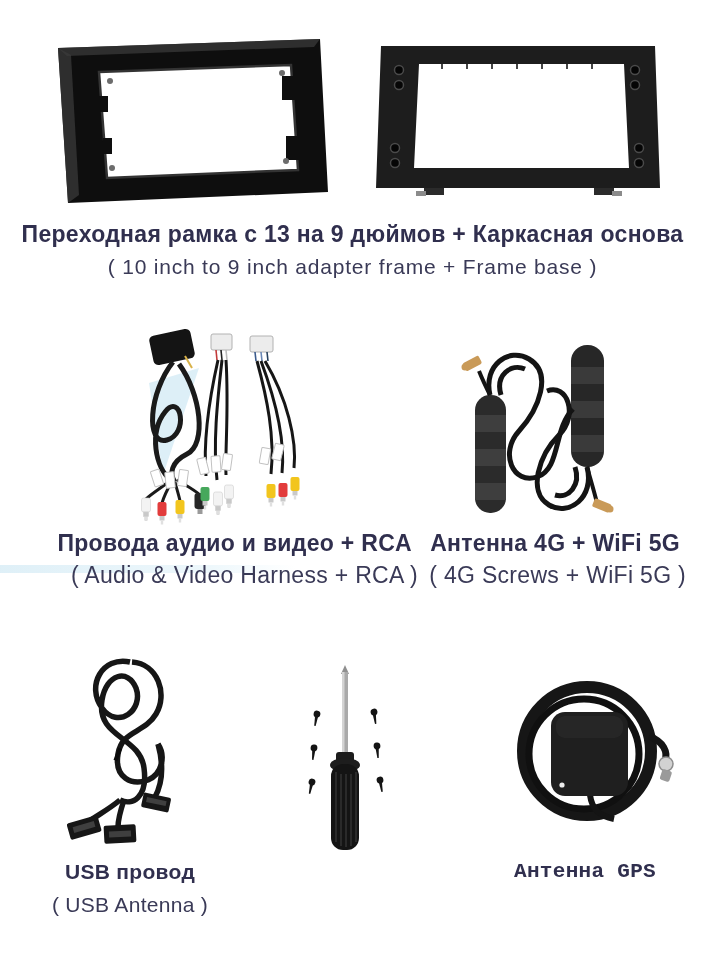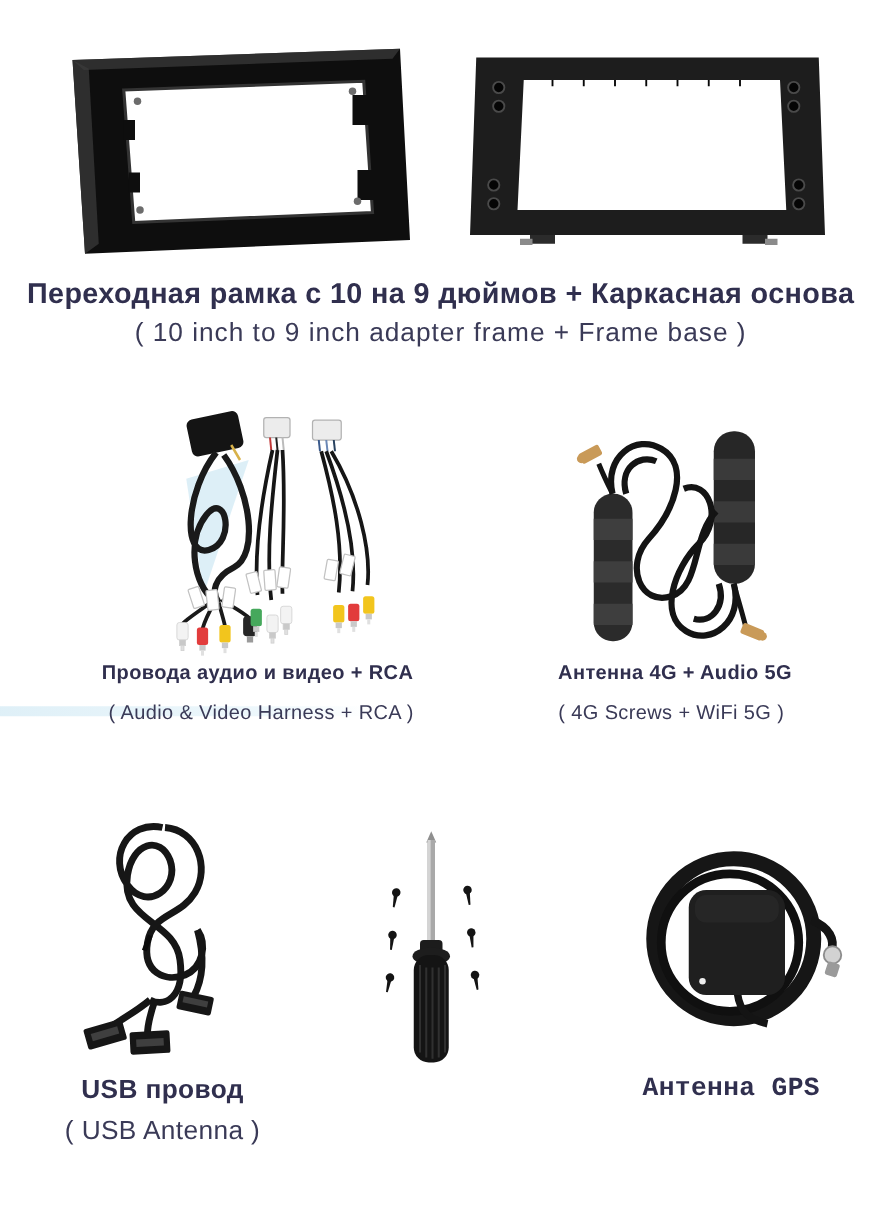--- a/index.html
+++ b/index.html
@@ -4,21 +4,21 @@
 <style>
   html,body{margin:0;padding:0;background:#ffffff;}
   .page{
     position:relative;width:705px;height:970px;background:#ffffff;overflow:hidden;
     font-family:"Liberation Sans", sans-serif;
   }
   .cap{position:absolute;text-align:center;line-height:1.15;letter-spacing:.3px;color:var(--text-regular,#3a3a57);}
   .cap.ru{font-weight:700;color:var(--text-bold,#302f4e);}
   .cap.top-ru{left:0;width:705px;top:221px;font-size:23px;}
   .cap.top-en{left:0;width:705px;top:255px;font-size:21px;letter-spacing:.8px;}
-  .cap.mid{font-size:16px;}
+  .cap.mid{font-size:23px;text-align:right;}
   .cap.rca-ru{left:0;width:412px;top:530px;}
   .cap.rca-en{left:0;width:418px;top:562px;}
   .cap.ant-ru{left:400px;width:280px;top:530px;}
   .cap.ant-en{left:388px;width:298px;top:562px;}
   .cap.bot{font-size:21px;}
   .cap.usb-ru{left:30px;width:200px;top:860px;}
   .cap.usb-en{left:30px;width:200px;top:893px;}
   .cap.scr-ru{left:235px;width:235px;top:860px;}
   .cap.scr-en{left:225px;width:255px;top:893px;}
   .cap.gps-ru{left:480px;width:210px;top:860px;font-family:Liberation Mono, monospace;}
@@ -70,21 +70,21 @@
         <circle cx="23" cy="125" r="4.5"></circle>
       <circle cx="267" cy="110" r="4.5"></circle>
         <circle cx="267" cy="125" r="4.5"></circle>
     </g>
     <rect x="52" y="150" width="20" height="7" fill="#2b2b2b"></rect>
     <rect x="222" y="150" width="20" height="7" fill="#2b2b2b"></rect>
     <rect x="44" y="153" width="10" height="5" fill="#8b8b8b"></rect>
     <rect x="240" y="153" width="10" height="5" fill="#8b8b8b"></rect>
   </svg>
 
-  <div class="cap ru top-ru">Переходная рамка с 10 на 9 дюймов + Каркасная основа</div>
+  <div class="cap ru top-ru">Переходная рамка с 13 на 9 дюймов + Каркасная основа</div>
   <div class="cap top-en">( 10 inch to 9 inch adapter frame + Frame base )</div>
 
   <svg class="photo" style="left:115px;top:328px" width="205" height="207" viewBox="0 0 205 207">
     <defs>
       <g id="rcaplug">
         <rect x="-4.5" y="-2" width="9" height="14" rx="2"></rect>
         <rect x="-2.5" y="12" width="5" height="4.5" fill="#c9c9c9"></rect>
         <rect x="-1.2" y="16.5" width="2.4" height="4" fill="#e0e0e0"></rect>
       </g>
       <g id="labeltag">
@@ -180,21 +180,21 @@
     <g>
       <rect x="138" y="168" width="18" height="9" rx="2" style="fill:var(--connector-gold,#c99a58)" transform="rotate(22 147 172)"></rect>
       <circle cx="155" cy="176" r="3.5" style="fill:var(--connector-gold,#c99a58)"></circle>
     </g>
   </svg>
 
   <div class="wm-line"></div>
 
   <div class="cap ru mid rca-ru">Провода аудио и видео + RCA</div>
   <div class="cap mid rca-en">( Audio &amp; Video Harness + RCA )</div>
-  <div class="cap ru mid ant-ru">Антенна 4G + Audio 5G</div>
+  <div class="cap ru mid ant-ru">Антенна 4G + WiFi 5G</div>
   <div class="cap mid ant-en">( 4G Screws + WiFi 5G )</div>
 
   <svg class="photo" style="left:58px;top:652px" width="142" height="203" viewBox="0 0 142 203">
     <g fill="none" stroke="#161616" stroke-width="5.5">
       <path d="M72,10 C44,4 28,34 44,56 C60,78 86,58 78,36 C70,16 48,22 44,48 C38,86 82,84 86,116 C90,146 74,154 62,148"></path>
       <path d="M74,10 C100,12 110,42 98,62 C86,82 64,78 60,102 C56,126 74,134 90,128 C104,122 108,104 100,92"></path>
       <path d="M62,148 C50,158 38,164 30,170"></path>
       <path d="M66,148 C62,160 60,168 60,175"></path>
       <path d="M100,92 C106,114 104,132 97,145"></path>
     </g>

